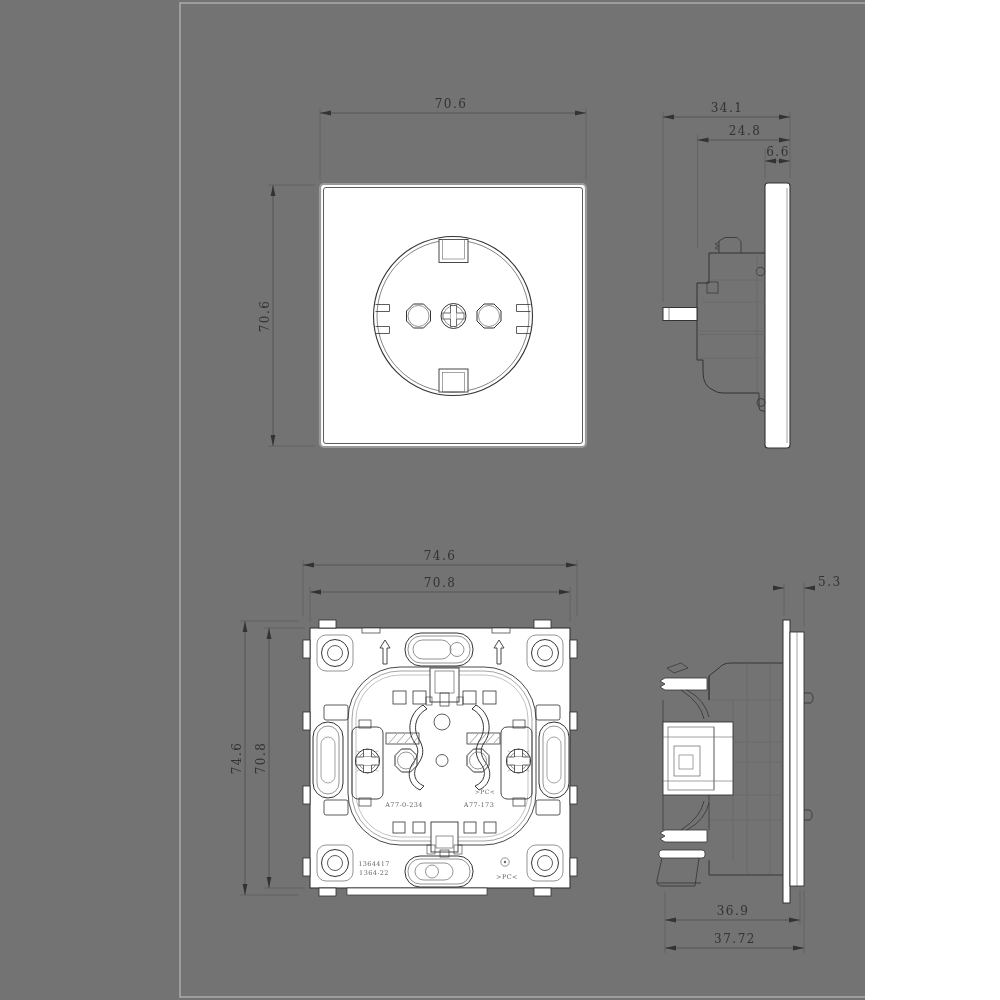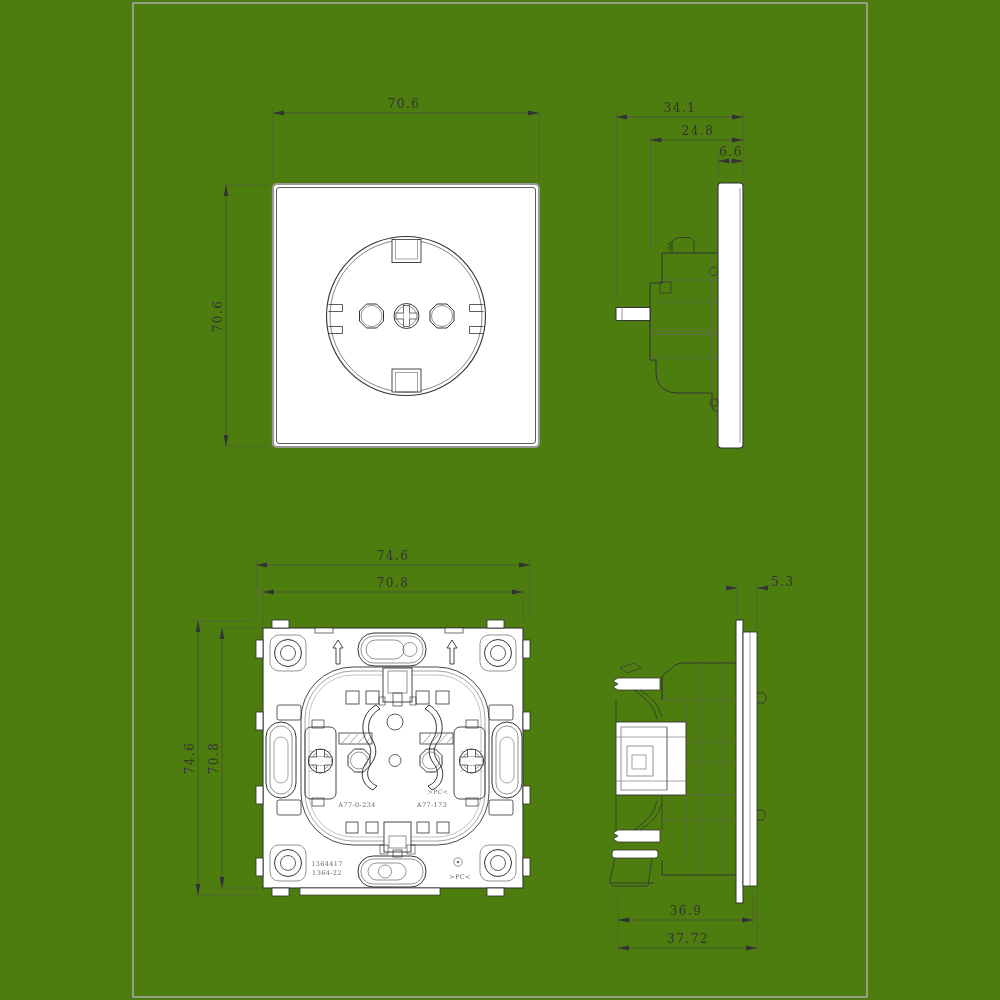--- a/index.html
+++ b/index.html
@@ -1,17 +1,17 @@
 <!DOCTYPE html>
 <html><head>
 <meta charset="utf-8">
 <style>
   html,body{margin:0;padding:0;background:#fff;}
   body{font-family:"DejaVu Serif", serif;}
-  .stage{position:relative;width:1000px;height:1000px;background:#4d7c0f;overflow:hidden;}
+  .stage{position:relative;width:818px;height:1000px;background:#737373;overflow:hidden;padding-left:47px;}
   svg{display:block;}
   .dimtxt{font-family:"DejaVu Serif", serif;font-size:12px;letter-spacing:1.5px;fill:#333;}
   .microtxt{font-family:"DejaVu Serif", serif;font-size:6.5px;letter-spacing:.4px;fill:#666;}
   .ln{stroke:#333;fill:none;}
   .lnw{stroke:#333;fill:#fff;}
   .thin{stroke:#666;fill:none;}
   .faint{stroke:#999;fill:none;}
   .dim{stroke:#444;fill:none;stroke-width:.6;}
   .ext{stroke:#555;fill:none;stroke-width:.55;}
 </style>

